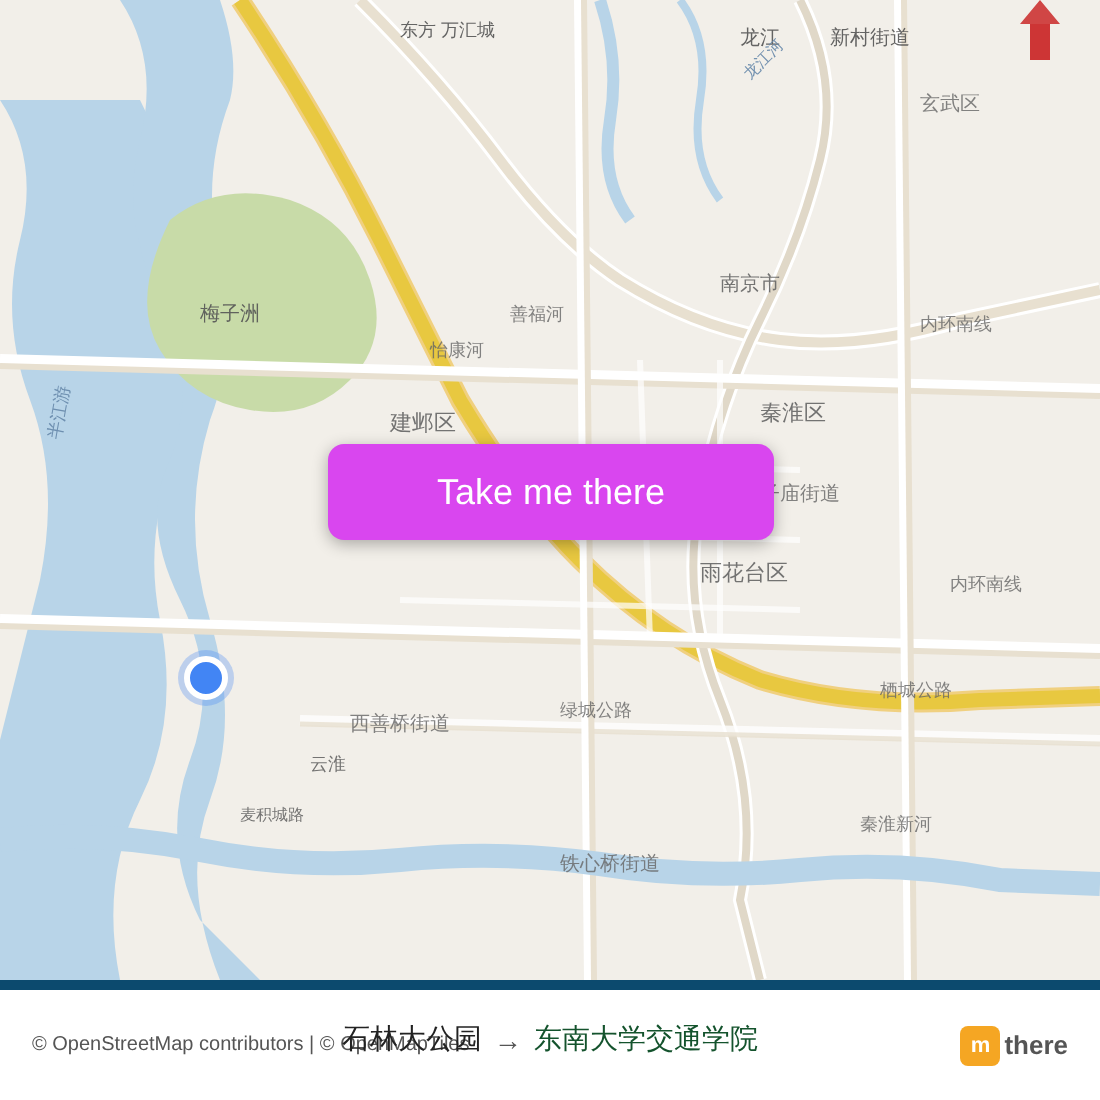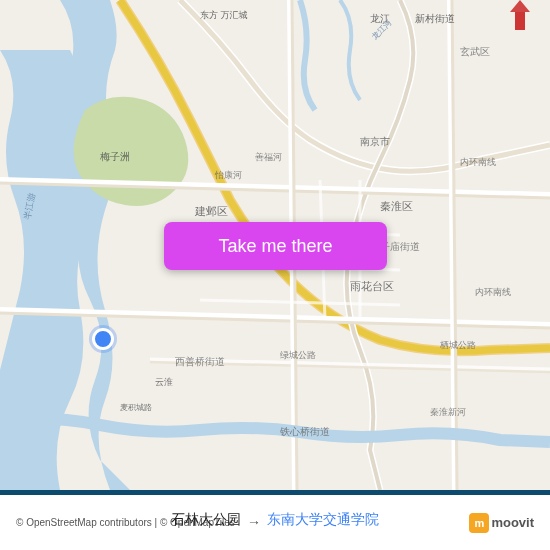--- a/index.html
+++ b/index.html
@@ -64,21 +64,21 @@
       font-weight: 500;
     }
 
     .arrow-icon {
       font-size: 14px;
       color: #555;
     }
 
     .dest-text {
       font-size: 14px;
-      color: #3b82f6;
+      color: #14532d;
       font-weight: 500;
     }
 
     
     .take-me-btn {
       position: absolute;
       top: 222px;
       left: 164px;
       width: 223px;
       height: 48px;
@@ -249,15 +249,15 @@
   <div class="attribution">
     <span>© OpenStreetMap contributors | © OpenMapTiles</span>
   </div>
   <div class="route-row" style="position:absolute; left:50%; transform:translateX(-50%); bottom:0; height:60px; display:flex; align-items:center; gap:6px;">
     <span class="origin-text">石林大公园</span>
     <span class="arrow-icon">→</span>
     <span class="dest-text">东南大学交通学院</span>
   </div>
   <div class="moovit-logo" style="margin-left:auto;">
     <div class="moovit-icon">m</div>
-    <span style="color:#555; font-size:13px;">moovit</span>
+    <span style="color:#555; font-size:13px;">there</span>
   </div>
 </div>
 
 </body></html>

